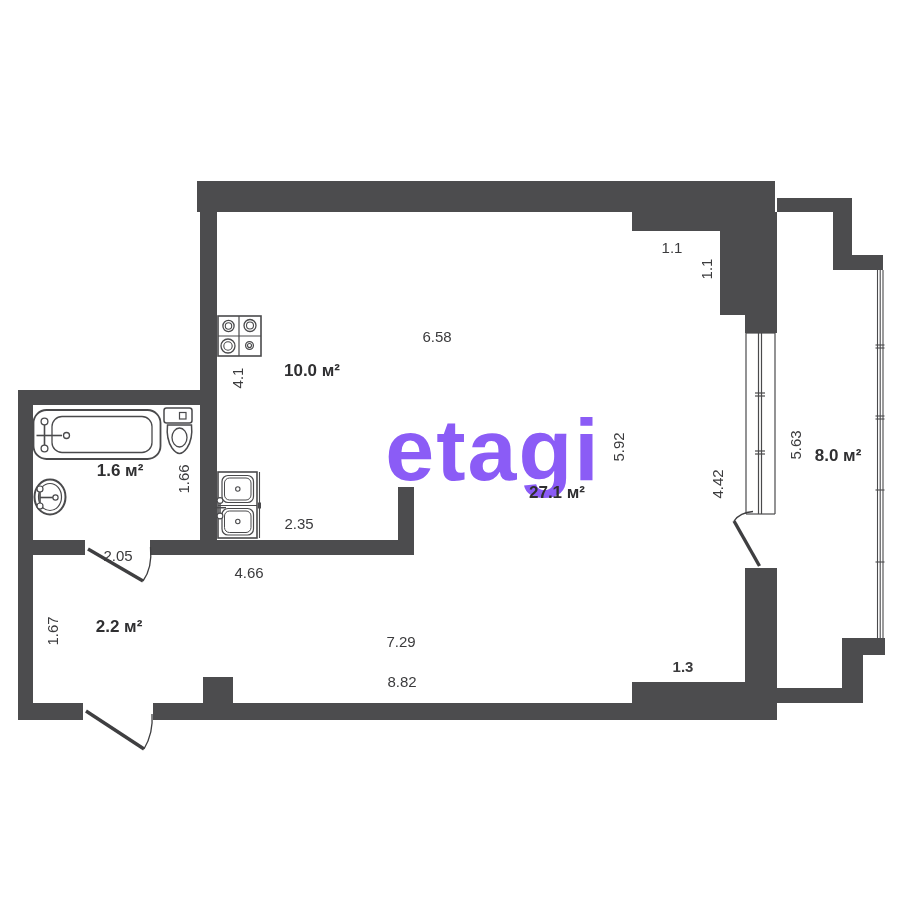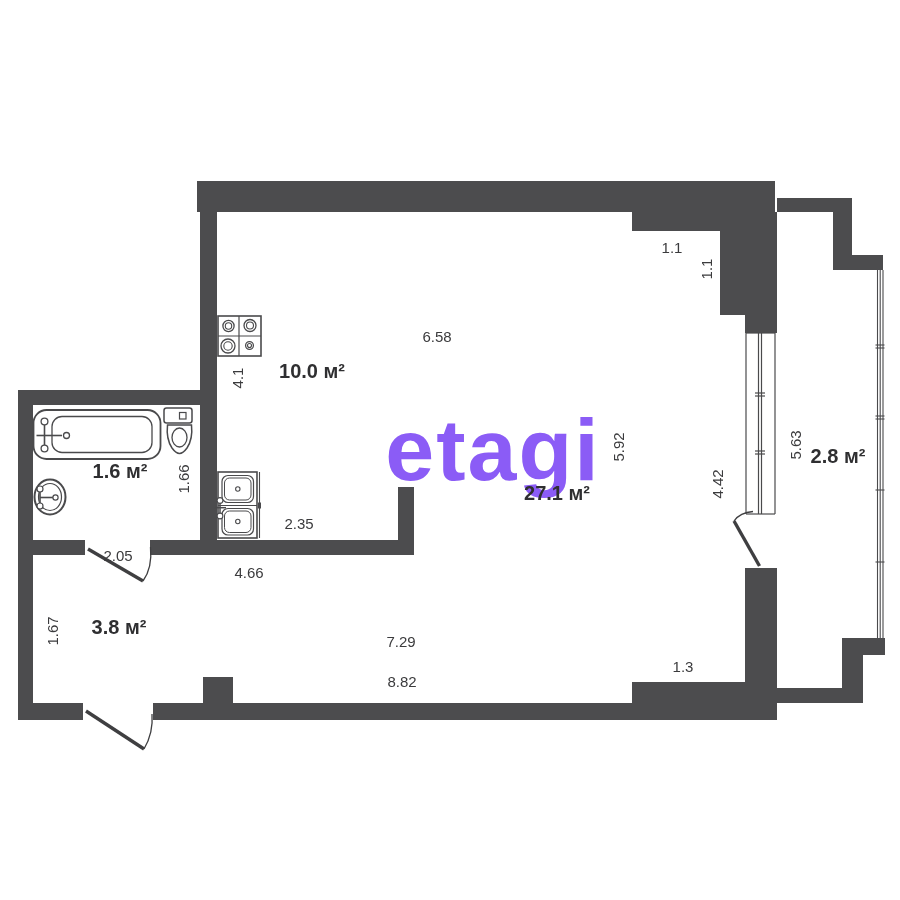--- a/index.html
+++ b/index.html
@@ -8,21 +8,21 @@
     font-family:"Liberation Sans",sans-serif;
   }
   #watermark{
     position:absolute;left:465px;top:450px;transform:translate(-50%,-50%);
     font-size:88px;font-weight:700;letter-spacing:2px;color:#8b5cf6;
     user-select:none;z-index:0;margin-left:28px;
   }
   #plan-svg{position:absolute;left:0;top:0;z-index:1;}
   .area-label{
     position:absolute;transform:translate(-50%,-50%);
-    font-size:20px;font-weight:600;color:#2f2f31;white-space:nowrap;z-index:2;
+    font-size:17px;font-weight:600;color:#2f2f31;white-space:nowrap;z-index:2;
   }
   .dim-label{
     position:absolute;transform:translate(-50%,-50%);
     font-size:15px;font-weight:400;color:#3b3b3d;white-space:nowrap;z-index:2;
   }
   .dim-label.v{transform:translate(-50%,-50%) rotate(-90deg);}
 </style>
 </head>
 <body>
 
@@ -152,32 +152,32 @@
       <line x1="220" y1="501" x2="220" y2="516" stroke-width="1.5"></line>
       <line x1="214.5" y1="507.7" x2="226" y2="507.7" stroke-width="1.5"></line>
       <circle cx="220" cy="500.5" r="2.9" stroke-width="1.1"></circle>
       <circle cx="220" cy="516" r="2.9" stroke-width="1.1"></circle>
     </g>
   </svg>
 
   <div class="area-label" style="left:120px;top:471px;">1.6 м²</div>
   <div class="area-label" style="left:312px;top:371px;">10.0 м²</div>
   <div class="area-label" style="left:557px;top:493px;">27.1 м²</div>
-  <div class="area-label" style="left:838px;top:456px;">2.8 м²</div>
-  <div class="area-label" style="left:119px;top:627px;">3.8 м²</div>
+  <div class="area-label" style="left:838px;top:456px;">8.0 м²</div>
+  <div class="area-label" style="left:119px;top:627px;">2.2 м²</div>
 
   <div class="dim-label" style="left:437px;top:336px;">6.58</div>
   <div class="dim-label" style="left:672px;top:247px;">1.1</div>
   <div class="dim-label v" style="left:706px;top:269px;">1.1</div>
   <div class="dim-label v" style="left:237px;top:378px;">4.1</div>
   <div class="dim-label v" style="left:618px;top:447px;">5.92</div>
   <div class="dim-label v" style="left:795px;top:445px;">5.63</div>
   <div class="dim-label v" style="left:717px;top:484px;">4.42</div>
   <div class="dim-label v" style="left:183px;top:479px;">1.66</div>
   <div class="dim-label" style="left:118px;top:523px;margin-top:32px;">2.05</div>
   <div class="dim-label" style="left:299px;top:523px;">2.35</div>
   <div class="dim-label" style="left:249px;top:572px;">4.66</div>
   <div class="dim-label v" style="left:52px;top:631px;">1.67</div>
   <div class="dim-label" style="left:401px;top:641px;">7.29</div>
   <div class="dim-label" style="left:402px;top:681px;">8.82</div>
-  <div class="dim-label" style="left:683px;top:666px;">1.3</div>
+  <div class="dim-label" style="left:683px;top:666px;font-weight:bold;">1.3</div>
 
 </div>
 
 </body></html>

